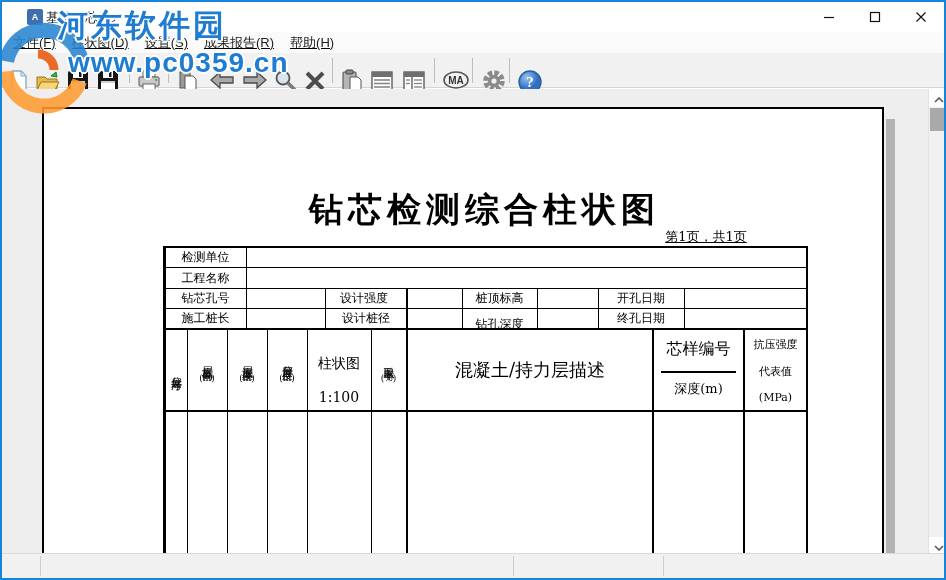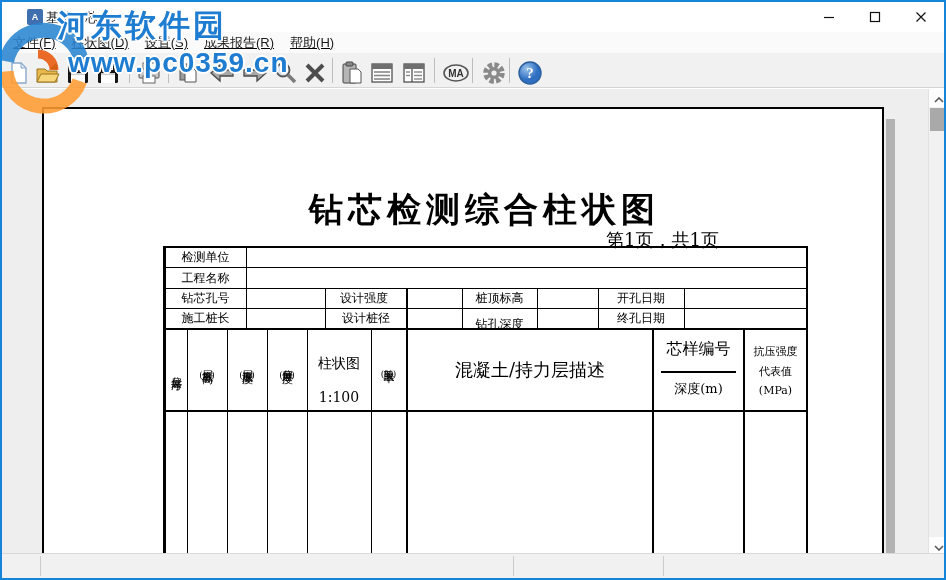--- a/index.html
+++ b/index.html
@@ -18,22 +18,22 @@
   .win-btn svg { display:block; }
 
   
   .menubar { position:absolute; left:0; top:30px; right:0; height:21px; background:#fafafa;
              display:flex; align-items:center; padding-left:3px;text-decoration:underline; }
   .menu-item { font-size:13px; color:#1a1a1a; padding:2px 8px; }
 
   
   .toolbar { position:absolute; left:0; top:51px; right:0; height:35px; background:#f1f1f1;
              border-bottom:1px solid #d5d5d5; }
-  .tbtn { position:absolute; top:8px; width:27px; height:27px; display:flex;
-          align-items:center; justify-content:center; }
+  .tbtn { position:absolute; top:16px; width:27px; height:27px; display:flex;
+          align-items:flex-start; justify-content:center; }
   .tsep { position:absolute; top:5px; width:1px; height:25px; background:#bdbdbd; }
 
   
   .viewer { position:absolute; left:0; top:87px; width:946px; height:466px;
             background:#eeeeee; overflow:hidden; }
   .page { position:absolute; left:40px; top:18px; width:842px; height:460px;
           background:#fff; border:2px solid #000; }
   .page-shadow { position:absolute; left:884px; top:30px; width:9px; height:436px; background:#b3b3b3; }
 
   
@@ -46,28 +46,28 @@
 
   
   .statusbar { position:absolute; left:0; bottom:0; right:0; height:25px; background:#f1f1f1;
                border-top:1px solid #d9d9d9; }
   .st-sep { position:absolute; top:2px; bottom:2px; width:1px; background:#cccccc; }
 
   
   .doc { position:absolute; inset:0; font-family:"DejaVu Serif","Liberation Serif",serif; color:#000; }
   .doc-title { position:absolute; left:119px; top:78px; width:643px; text-align:center;
                font-size:34px; font-weight:bold; letter-spacing:5px; white-space:nowrap; }
-  .page-num { position:absolute; left:562px; top:119px; width:200px; text-align:left; font-size:18px;text-decoration:underline; }
+  .page-num { position:absolute; left:562px; top:119px; width:200px; text-align:center; font-size:13px;text-decoration:underline; }
   .tl { position:absolute; background:#000; }          
   .cell { position:absolute; display:flex; align-items:center; justify-content:center;
           font-size:12px; white-space:nowrap; }
   .vtext { writing-mode:vertical-rl; text-orientation:upright; font-size:11px; line-height:1; letter-spacing:1px; }
   .unit { font-size:9px; letter-spacing:0; }
   .hdrcol { position:absolute; display:flex; flex-direction:column; align-items:center;
-            justify-content:center; gap:5px; }
+            justify-content:center; gap:12px; }
 
   .wm { position:absolute; left:0; top:0; width:300px; height:130px; pointer-events:none; z-index:50; }
   .wm-name { position:absolute; left:55px; top:3px; font-size:31px; font-weight:bold; letter-spacing:3px;
              color:#1e7dd0; white-space:nowrap;
              text-shadow:-2px 0 #fff,2px 0 #fff,0 -2px #fff,0 2px #fff,-1px -1px #fff,1px 1px #fff,-1px 1px #fff,1px -1px #fff; }
   .wm-url { position:absolute; left:66px; top:45px; font-size:28px; font-weight:bold; letter-spacing:1px;
             color:#1e7dd0; white-space:nowrap;
             text-shadow:-2px 0 #fff,2px 0 #fff,0 -2px #fff,0 2px #fff,-1px -1px #fff,1px 1px #fff,-1px 1px #fff,1px -1px #fff; }
 </style>
 </head>

